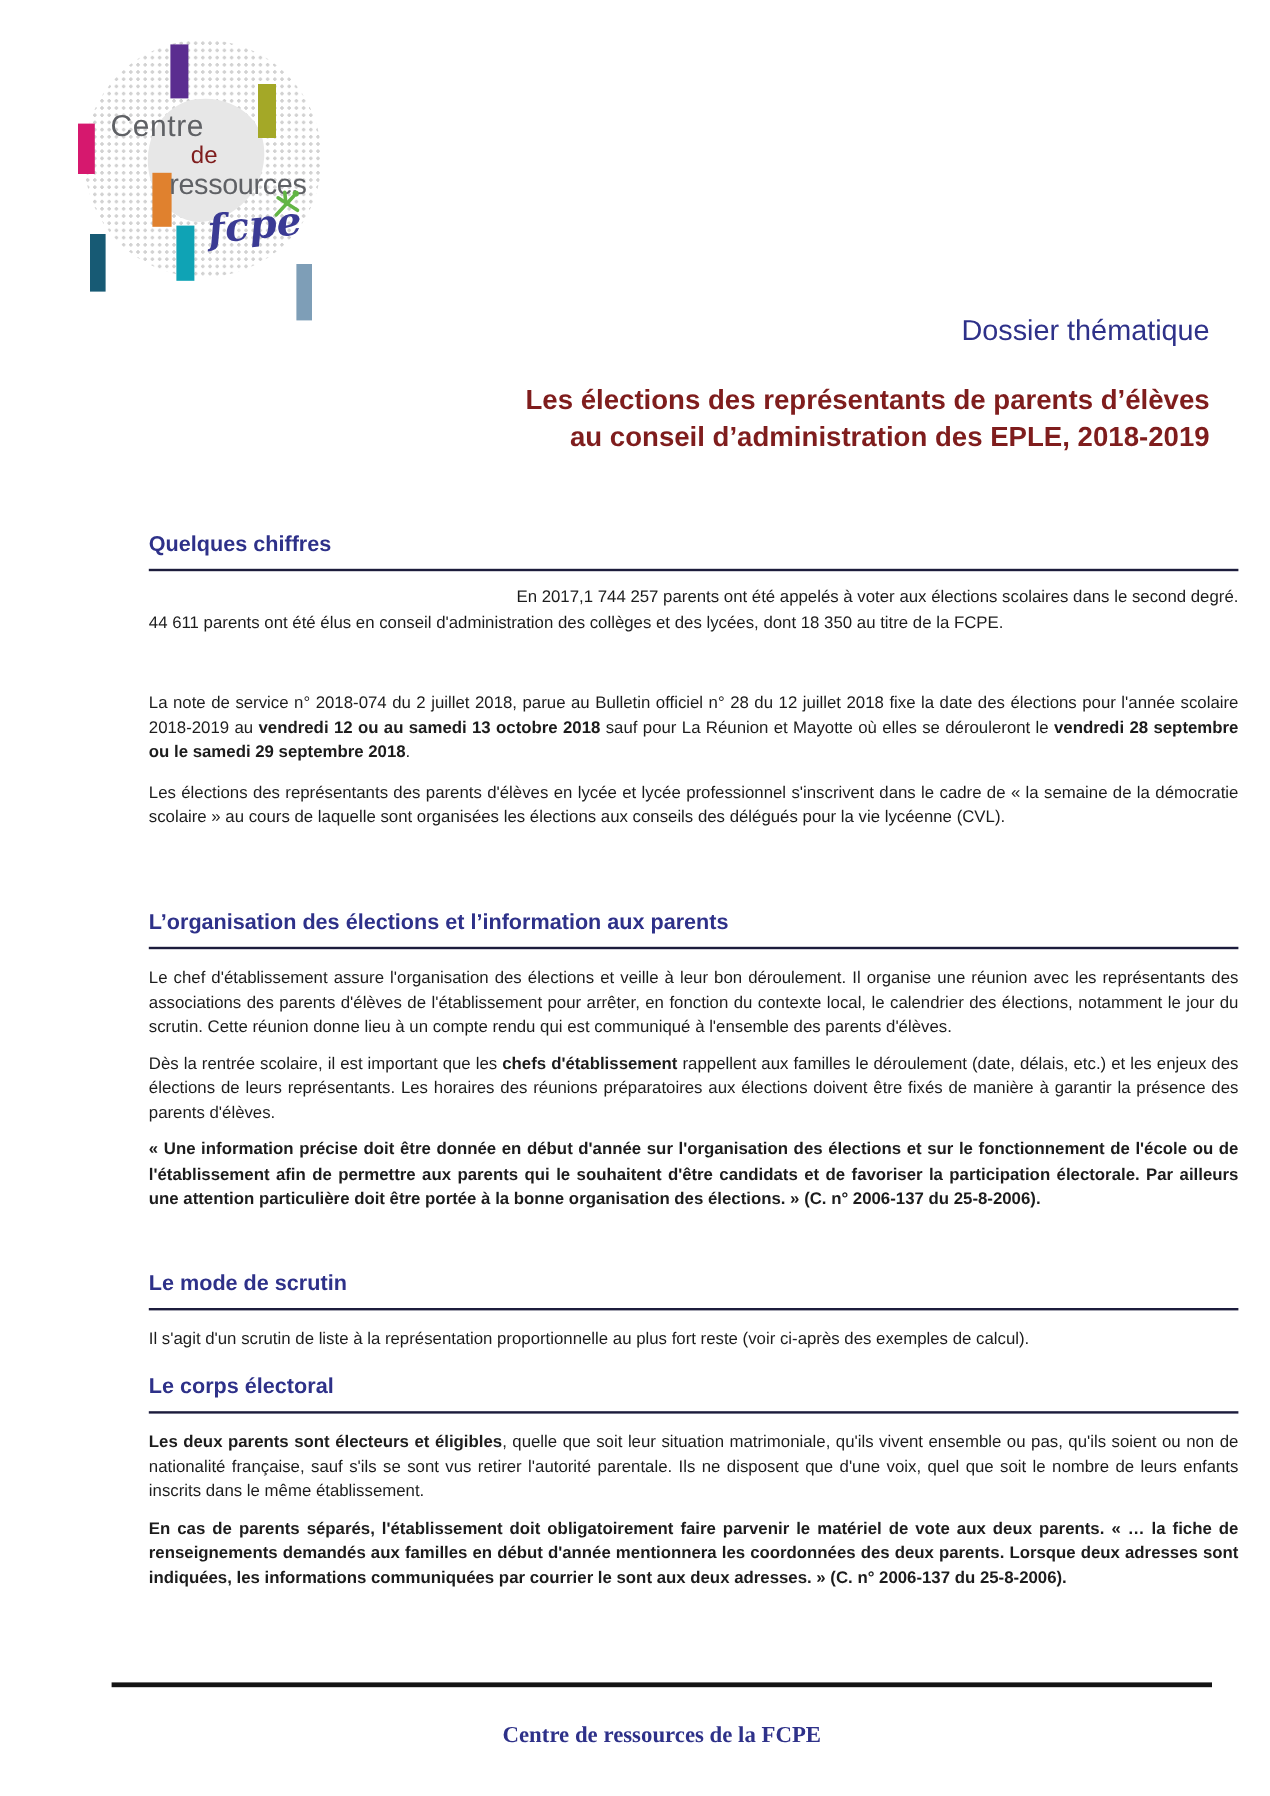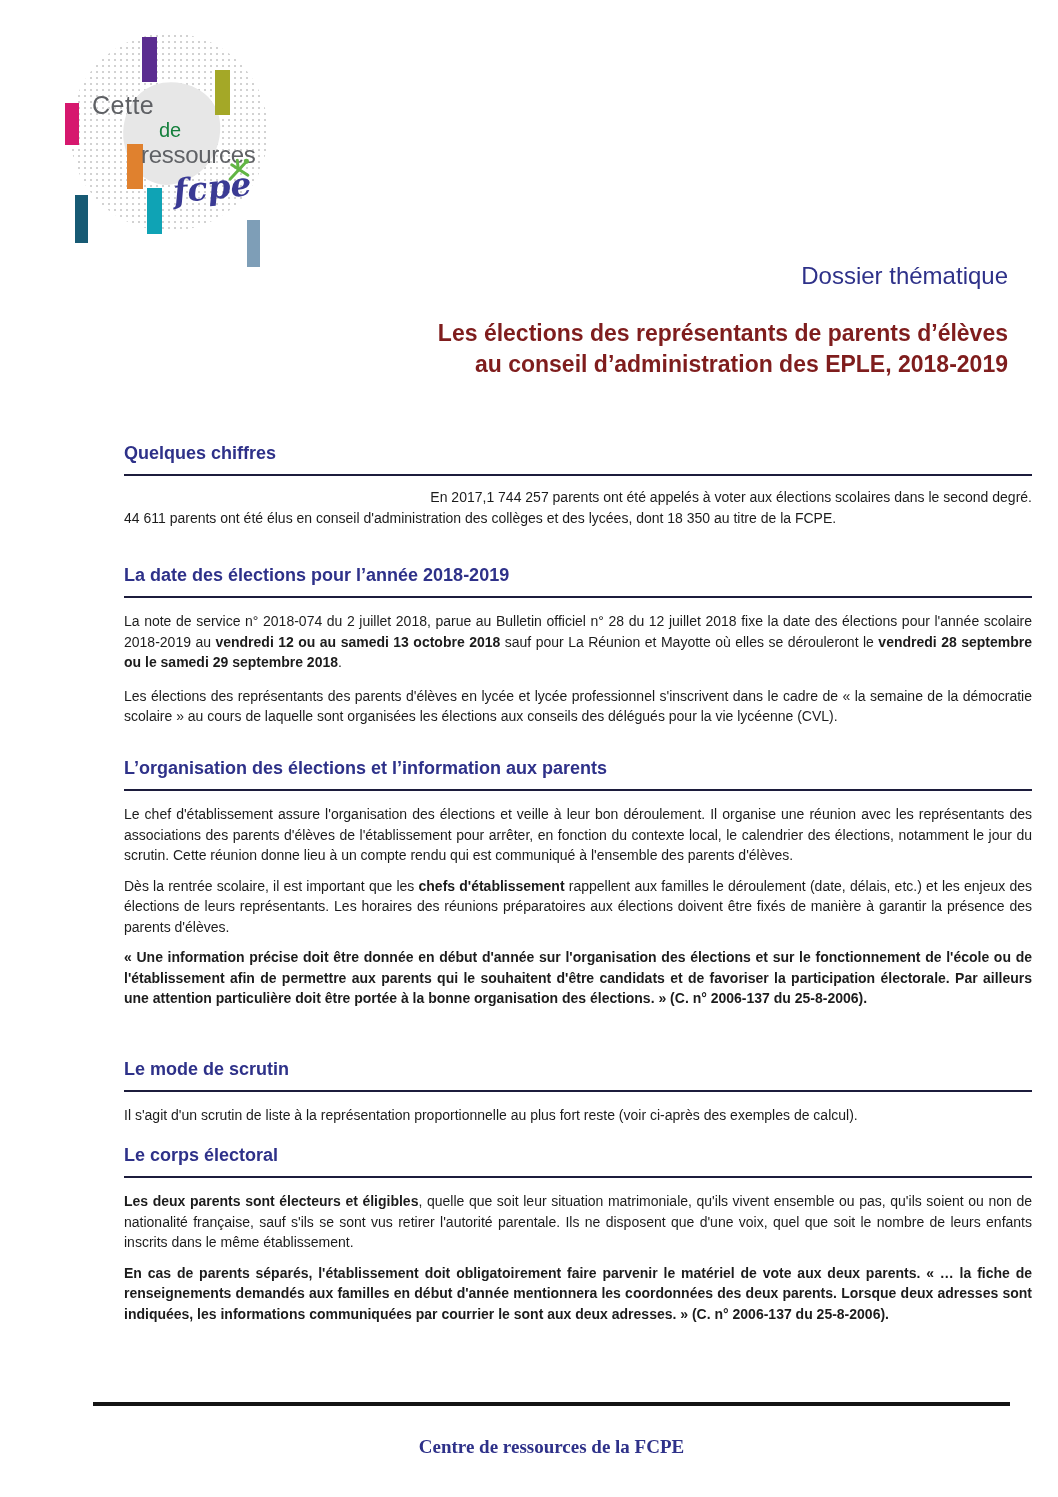--- a/index.html
+++ b/index.html
@@ -15,21 +15,21 @@
         border-radius:48% 52% 58% 42% / 52% 44% 56% 48%;transform:rotate(-8deg);}
   .bar{position:absolute;}
   .bar-purple{left:87px;top:7px;width:15px;height:45px;}
   .bar-olive{left:160px;top:40px;width:15px;height:45px;}
   .bar-pink{left:10px;top:73px;width:14px;height:42px;}
   .bar-orange{left:72px;top:114px;width:16px;height:45px;}
   .bar-teal{left:92px;top:158px;width:15px;height:46px;}
   .bar-darkblue{left:20px;top:165px;width:13px;height:48px;}
   .bar-steelblue{left:192px;top:190px;width:13px;height:47px;}
   .lg-centre{position:absolute;left:37px;top:61px;font-size:25px;color:#5f6165;letter-spacing:.5px;}
-  .lg-de{position:absolute;left:104px;top:89px;font-size:20px;color:#15803d;}
+  .lg-de{position:absolute;left:104px;top:89px;font-size:20px;color:#7f1d1d;}
   .lg-ress{position:absolute;left:86px;top:111px;font-size:24px;color:#5f6165;letter-spacing:-.3px;}
   .lg-brand{position:absolute;left:118px;top:138px;font-family:"DejaVu Serif",serif;
             font-style:italic;font-weight:bold;font-size:33px;color:#3A3A94;transform:rotate(-6deg);}
   .lg-fig{position:absolute;left:52px;top:-12px;}
 
   
   .doc-type{position:absolute;left:100px;right:50px;top:262px;text-align:right;
             font-size:24px;color:#2E3189;}
   .doc-title{position:absolute;left:100px;right:50px;top:318px;text-align:right;
              font-size:23px;line-height:31px;font-weight:bold;color:#7f1d1d;}
@@ -62,21 +62,21 @@
   <div class="logo">
     <div class="dots"></div>
     <div class="blob"></div>
     <div class="bar bar-purple" style="background:#5B2D90"></div>
     <div class="bar bar-olive" style="background:#A4A827"></div>
     <div class="bar bar-pink" style="background:#D6186E"></div>
     <div class="bar bar-orange" style="background:#E0812E"></div>
     <div class="bar bar-teal" style="background:#0FA3B5"></div>
     <div class="bar bar-darkblue" style="background:#175A74"></div>
     <div class="bar bar-steelblue" style="background:#7E9EB7"></div>
-    <div class="lg-centre">Cette</div>
+    <div class="lg-centre">Centre</div>
     <div class="lg-de">de</div>
     <div class="lg-ress">ressources</div>
     <div class="lg-brand">
       <span class="lg-fig">
         <svg width="30" height="26" viewBox="0 0 30 26">
           <g stroke="#62B545" stroke-width="3" stroke-linecap="round" fill="none">
             <path d="M6 20 L22 6"></path>
             <path d="M9 6 L24 18"></path>
             <path d="M15 2 L15 12"></path>
           </g>
@@ -93,21 +93,20 @@
     <div>au conseil d’administration des EPLE, 2018-2019</div>
   </div>
 
   <div class="sec sec-quelques">
     <h2>Quelques chiffres</h2>
     <p class="plain"><span>En 2017,1 744 257 parents ont été appelés à voter aux élections scolaires dans le second degré.</span></p>
     <p class="plain2"><span>44 611 parents ont été élus en conseil d'administration des collèges et des lycées, dont 18 350 au titre de la FCPE.</span></p>
   </div>
 
   <div class="sec sec-date">
-    <h2>La date des élections pour l’année 2018-2019</h2>
     <p><span>La note de service n° 2018-074 du 2 juillet 2018, parue au Bulletin officiel n° 28 du 12 juillet 2018 fixe la date des élections pour l'année scolaire 2018-2019 au </span><span class="b">vendredi 12 ou au samedi 13 octobre 2018</span><span> sauf pour La Réunion et Mayotte où elles se dérouleront le </span><span class="b">vendredi 28 septembre ou le samedi 29 septembre 2018</span><span>.</span></p>
     <p><span>Les élections des représentants des parents d'élèves en lycée et lycée professionnel s'inscrivent dans le cadre de « la semaine de la démocratie scolaire » au cours de laquelle sont organisées les élections aux conseils des délégués pour la vie lycéenne (CVL).</span></p>
   </div>
 
   <div class="sec sec-orga">
     <h2>L’organisation des élections et l’information aux parents</h2>
     <p><span>Le chef d'établissement assure l'organisation des élections et veille à leur bon déroulement. Il organise une réunion avec les représentants des associations des parents d'élèves de l'établissement pour arrêter, en fonction du contexte local, le calendrier des élections, notamment le jour du scrutin. Cette réunion donne lieu à un compte rendu qui est communiqué à l'ensemble des parents d'élèves.</span></p>
     <p class="tight"><span>Dès la rentrée scolaire, il est important que les </span><span class="b">chefs d'établissement</span><span> rappellent aux familles le déroulement (date, délais, etc.) et les enjeux des élections de leurs représentants. Les horaires des réunions préparatoires aux élections doivent être fixés de manière à garantir la présence des parents d'élèves.</span></p>
     <p class="tight"><span class="b">« Une information précise doit être donnée en début d'année sur l'organisation des élections et sur le fonctionnement de l'école ou de l'établissement afin de permettre aux parents qui le souhaitent d'être candidats et de favoriser la participation électorale. Par ailleurs une attention particulière doit être portée à la bonne organisation des élections. » (C. n° 2006-137 du 25-8-2006).</span></p>
   </div>

